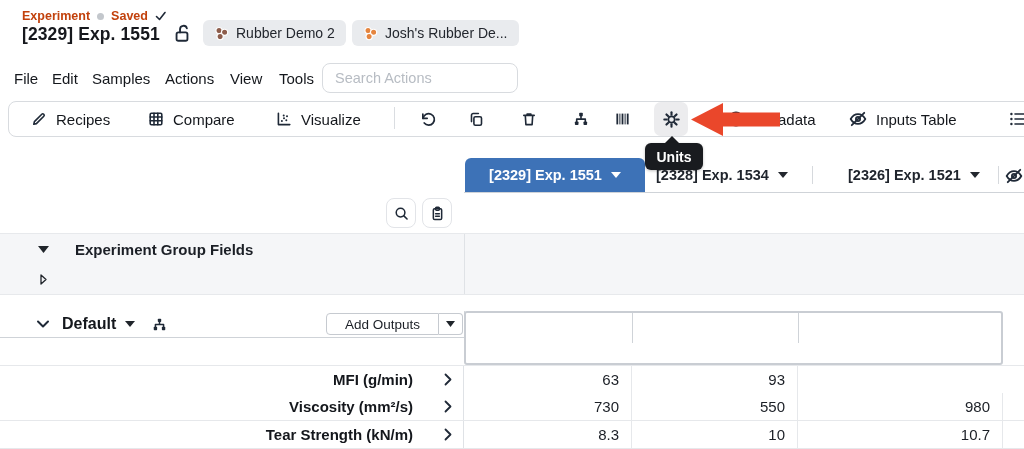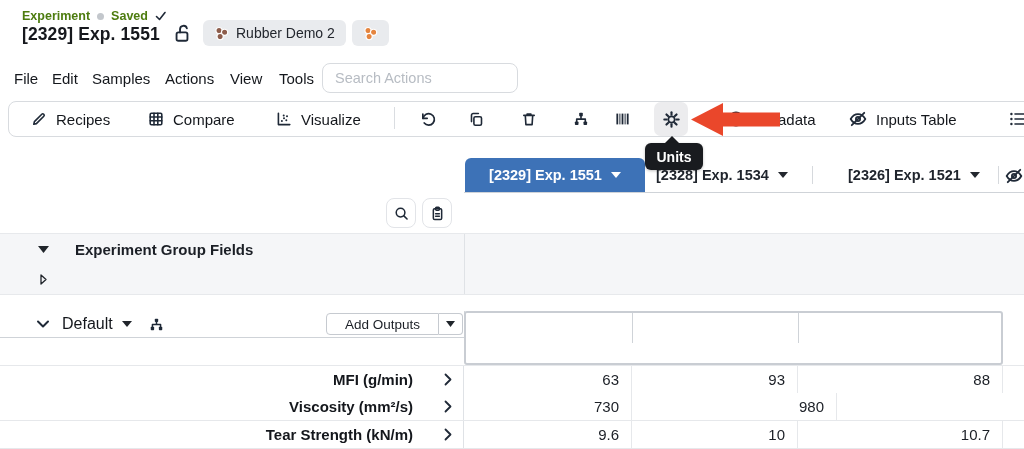--- a/index.html
+++ b/index.html
@@ -3,21 +3,21 @@
 <meta charset="utf-8">
 <style>
   html,body{margin:0;padding:0;background:#fff}
   body{font-family:"Liberation Sans",sans-serif;color:#16181d}
   #stage{position:relative;width:1024px;height:449px;background:#fff;overflow:hidden}
   .abs{position:absolute}
   svg{display:block}
   .ic{stroke:#1f2937;fill:none;stroke-width:1.6;stroke-linecap:round;stroke-linejoin:round}
 
   
-  .ctxline{left:22px;top:9px;display:flex;align-items:center;gap:7px;font-size:12.5px;font-weight:600;color:#4d7c0f}
+  .ctxline{left:22px;top:9px;display:flex;align-items:center;gap:7px;font-size:12.5px;font-weight:600;color:#c2410c}
   .dot{width:7px;height:7px;border-radius:50%;background:#c3c7cc}
   .title{left:22px;top:24px;font-size:17.5px;font-weight:700;letter-spacing:.1px}
   .lockbtn{left:169px;top:20px;width:26px;height:26px;display:flex;align-items:center;justify-content:center;cursor:pointer;background:none;border:none;padding:0}
   .chip{top:20px;height:26px;display:flex;align-items:center;gap:7px;padding:0 11px;background:#e9ebee;border-radius:6px;font-size:14px;font-weight:500;color:#23272e;border:none;cursor:pointer;white-space:nowrap}
 
   
   .menuitem{top:66px;font-size:15px;font-weight:500;color:#14171c;background:none;border:none;padding:4px 2px;cursor:pointer;position:absolute}
   .searchbox{left:322px;top:63px;width:196px;height:30px;border:1px solid #d8dbdf;border-radius:8px;font-family:"Liberation Sans",sans-serif;font-size:14.5px;padding:0 12px;color:#30343a;outline:none;box-sizing:border-box}
   .searchbox::placeholder{color:#b7bcc3}
 
@@ -44,21 +44,21 @@
   .minibtn{top:198px;width:30px;height:30px;border:1px solid #e2e4e8;border-radius:8px;background:#fff;display:flex;align-items:center;justify-content:center;cursor:pointer;padding:0}
 
   
   .secrow{left:0;width:1024px;height:30px;background:#f5f6f8;border-bottom:1px solid #e7e9ec;display:flex;align-items:center;cursor:pointer}
   .secrow .vsep{position:absolute;left:464px;top:0;width:1px;height:100%;background:#dfe2e6}
   .seclabel{font-size:15px;font-weight:700;color:#1b1f26}
 
   
   .defrow{left:0;top:311px;width:464px;height:26px;border-bottom:1px solid #cfd3d8;border-right:1px solid #d4d7db;background:#fff;display:flex;align-items:center;box-sizing:content-box}
   .outrow{left:0;top:338px;width:464px;height:27px;border-right:1px solid #d4d7db;background:#fff;display:flex;align-items:center}
-  .defname{font-size:16px;font-weight:400;color:#14171c}
+  .defname{font-size:16px;font-weight:700;color:#14171c}
   .addbtn{height:22px;padding:0 18px;border:1px solid #c6cad0;border-radius:4px 0 0 4px;background:#fff;font-family:"Liberation Sans",sans-serif;font-size:13.5px;font-weight:500;color:#1b1f26;cursor:pointer}
   .addcaret{height:22px;width:24px;border:1px solid #c6cad0;border-left:none;border-radius:0 4px 4px 0;background:#fff;display:flex;align-items:center;justify-content:center;cursor:pointer;padding:0}
 
   
   .headerbox{left:464px;top:311px;width:539px;height:54px;border:2px solid #c9cdd3;border-radius:3px;background:#fff;box-sizing:border-box;z-index:5}
   .hdiv{position:absolute;top:0;width:1px;height:30px;background:#cfd3d8}
 
   
   .drow{left:0;width:1024px;height:27px;border-bottom:1px solid #e6e8eb;display:flex;background:#fff}
   .dlabelcell{position:relative;width:464px;border-right:1px solid #dfe2e6;box-sizing:border-box}
@@ -101,20 +101,21 @@
     <span>Rubber Demo 2</span>
   </button>
   <button class="abs chip" style="left:352px">
     <span>
       <svg width="15" height="15" viewBox="0 0 14 14">
         <circle cx="4.7" cy="4.3" r="2.9" fill="#e5853f" stroke="#fff" stroke-width="1.1"></circle>
         <circle cx="9.9" cy="5.9" r="2.9" fill="#e5853f" stroke="#fff" stroke-width="1.1"></circle>
         <circle cx="5.7" cy="9.9" r="2.9" fill="#e5853f" stroke="#fff" stroke-width="1.1"></circle>
       </svg>
     </span>
+    <span>Josh's Rubber De...</span>
   </button>
 
   <button class="menuitem" style="left:12px">File</button>
   <button class="menuitem" style="left:50px">Edit</button>
   <button class="menuitem" style="left:90px">Samples</button>
   <button class="menuitem" style="left:163px">Actions</button>
   <button class="menuitem" style="left:228px">View</button>
   <button class="menuitem" style="left:277px">Tools</button>
   <input class="abs searchbox" value="" placeholder="Search Actions" style="">
 
@@ -333,44 +334,44 @@
     <div class="dlabelcell">
       <span class="dlabel">MFI (g/min)</span>
       <span class="dchev">
         <svg width="8" height="13" viewBox="0 0 8 13">
             <path d="M1.5 1.5l5 5-5 5" class="ic" style="stroke-width:1.8"></path>
           </svg>
       </span>
     </div>
     <div class="dcell c1">63</div>
     <div class="dcell c2">93</div>
-    <div class="dcell c3">88</div>
     <div class="dcell c4"></div>
   </div>
   <div class="abs drow" style="top:393px">
     <div class="dlabelcell">
       <span class="dlabel">Viscosity (mm²/s)</span>
       <span class="dchev">
         <svg width="8" height="13" viewBox="0 0 8 13">
             <path d="M1.5 1.5l5 5-5 5" class="ic" style="stroke-width:1.8"></path>
           </svg>
       </span>
     </div>
     <div class="dcell c1">730</div>
+    <div class="dcell c2">550</div>
     <div class="dcell c3">980</div>
     <div class="dcell c4"></div>
   </div>
   <div class="abs drow" style="top:421px">
     <div class="dlabelcell">
       <span class="dlabel">Tear Strength (kN/m)</span>
       <span class="dchev">
         <svg width="8" height="13" viewBox="0 0 8 13">
             <path d="M1.5 1.5l5 5-5 5" class="ic" style="stroke-width:1.8"></path>
           </svg>
       </span>
     </div>
-    <div class="dcell c1">9.6</div>
+    <div class="dcell c1">8.3</div>
     <div class="dcell c2">10</div>
     <div class="dcell c3">10.7</div>
     <div class="dcell c4"></div>
   </div>
 
 </div>
 
 </body></html>

